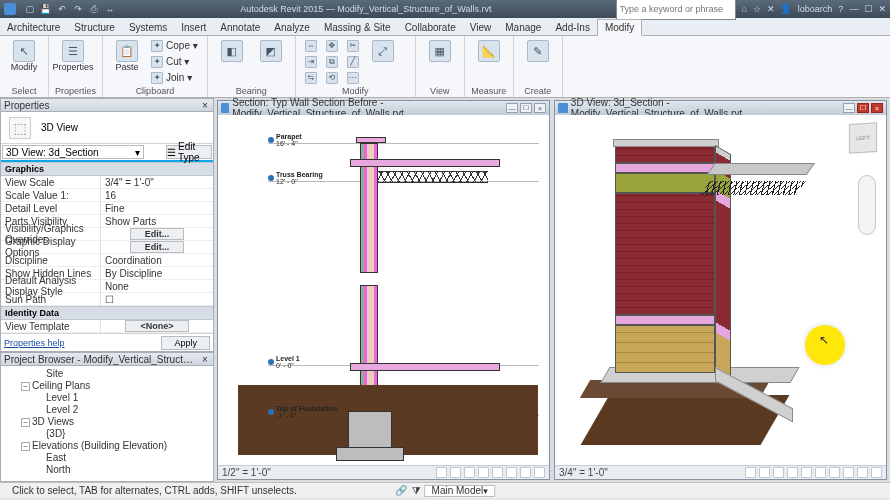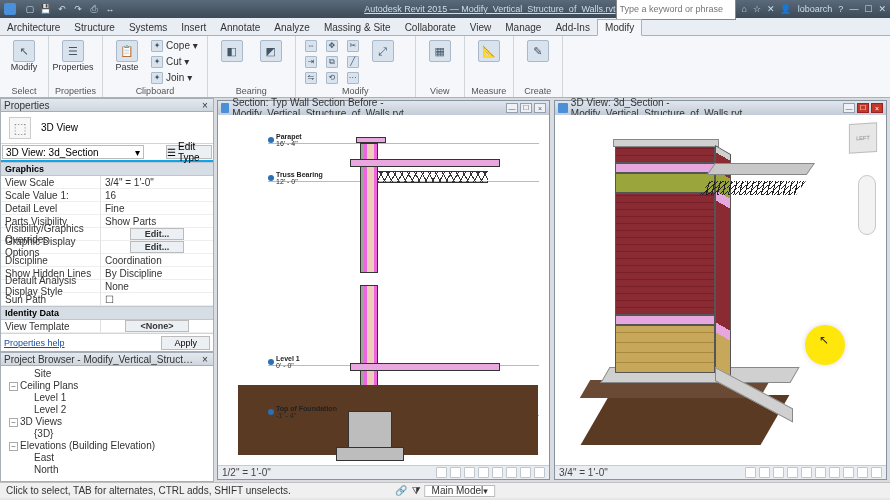--- a/index.html
+++ b/index.html
@@ -1,21 +1,21 @@
 <!DOCTYPE html>
 <html><head>
 <meta charset="utf-8">
 <style>
 * { box-sizing: border-box; margin: 0; padding: 0; font-family: "Segoe UI", Tahoma, sans-serif; font-size: 10px; }
 body { width: 890px; height: 500px; background: #e6e6e6; overflow: hidden; position: relative; }
 .titlebar { height: 18px; background: linear-gradient(#5a6a7a,#3d4a57); color:#fff; display:flex; align-items:center; padding:0 4px; font-size:9px;}
 .titlebar .app-icon { width:12px; height:12px; background:#4a90d9; border-radius:2px; margin-right:4px;}
 .titlebar .qat { display:flex; gap:4px; margin-left:4px;}
 .titlebar .qat span { width:12px; height:12px; display:flex; align-items:center; justify-content:center; color:#cde; font-size:9px;}
-.titlebar .center { flex:1; text-align:right; color:#cde; font-size:9px; white-space:nowrap; overflow:hidden;text-decoration:underline;}
+.titlebar .center { flex:1; text-align:center; color:#cde; font-size:9px; white-space:nowrap; overflow:hidden;}
 .titlebar .search { width:120px; height:14px; background:#fff; border:1px solid #888; font-size:9px; padding:10px 3px; color:#888;}
 .titlebar .right { display:flex; gap:6px; align-items:center; color:#cde; margin-left:6px;}
 .titlebar .right span{font-size:9px;}
 .ribbon-tabs { height:18px; background:#e8eef4; display:flex; border-bottom:1px solid #b0b0b0; align-items:flex-end;}
 .ribbon-tabs .tab { padding:2px 7px; font-size:10px; color:#333; cursor:pointer;}
 .ribbon-tabs .tab.active { background:#f5f7fa; border:1px solid #b0b0b0; border-bottom:1px solid #f5f7fa; margin-bottom:-1px;}
 .ribbon { height:62px; background:#f5f7fa; border-bottom:1px solid #b0b0b0; display:flex;}
 .ribbon-panel { border-right:1px solid #d0d5da; padding:2px 6px 0 6px; display:flex; flex-direction:column; justify-content:space-between;}
 .ribbon-panel .panel-body { display:flex; gap:3px; align-items:flex-start;}
 .ribbon-panel .panel-label { text-align:center; font-size:9px; color:#555; padding:1px 0;}
@@ -40,36 +40,36 @@
 .prop-group { background:#d7dde4; font-size:9px; font-weight:bold; padding:1px 4px; border-top:1px solid #c0c6cd; border-bottom:1px solid #c0c6cd;}
 .prop-row { display:flex; height:13px; font-size:9px;}
 .prop-row .k { width:100px; padding:0 4px; border-right:1px solid #e0e0e0; border-bottom:1px solid #eee; display:flex; align-items:center; color:#333;}
 .prop-row .v { flex:1; padding:0 4px; border-bottom:1px solid #eee; display:flex; align-items:center; color:#333;}
 .prop-row .v.btn { justify-content:center;font-weight:bold;}
 .prop-row .v.btn span{ background:#eceff3; border:1px solid #bbb; padding:0 14px; font-size:9px;}
 .prop-footer { display:flex; height:18px; align-items:center; justify-content:space-between; padding:0 3px; border-top:1px solid #d4d4d4;}
 .prop-footer .help { color:#1a4fa0; text-decoration:underline; font-size:9px;}
 .prop-footer .apply { background:#eceff3; border:1px solid #bbb; padding:1px 12px; font-size:9px;}
 .browser { flex:1; border:1px solid #a6aeb7; border-top:none; background:#fff; overflow:hidden;}
-.tree { padding:2px 2px; font-size:9px; color:#333; line-height:12px;}
+.tree { padding:2px 14px; font-size:9px; color:#333; line-height:12px;}
 .tree .node { display:flex; align-items:center; white-space:nowrap;}
 .tree .tw { width:9px; display:inline-block; text-align:center; color:#555; cursor:pointer; border:1px solid #aaa; height:9px; line-height:7px; font-size:8px; margin-right:2px; background:#fff;}
 .tree .leaf { margin-left:11px;}
 .tree .sel { background:#cde3f8;}
 .view-area { flex:1; display:flex; gap:4px; padding:2px 3px; background:#d9dde2;}
 .view-win { flex:1; border:1px solid #8893a0; background:#fff; display:flex; flex-direction:column;}
 .view-title { height:14px; background:linear-gradient(#dfe6ee,#c3ccd7); display:flex; align-items:center; padding:0 3px; font-size:9px; color:#333; gap:3px;}
 .view-title .ico { width:10px; height:10px; background:#4a90d9; border-radius:1px;}
 .view-title .winbtns { margin-left:auto; display:flex; gap:2px;}
 .view-title .winbtns span{ width:12px; height:10px; border:1px solid #96a0ab; background:#eef2f7; font-size:7px; display:flex; align-items:center; justify-content:center; color:#555;}
 .view-canvas { flex:1; position:relative; background:#fff; overflow:hidden;}
 .view-foot { height:14px; background:#e9edf2; border-top:1px solid #c3ccd7; display:flex; align-items:center; padding:0 4px; font-size:8px; color:#444; gap:6px;}
 .view-foot .icons { margin-left:auto; display:flex; gap:3px;}
 .view-foot .icons span{ width:11px; height:11px; border:1px solid #c0c6cd; background:#fff; border-radius:1px;}
-.statusbar { height:16px; background:#f0f0f0; border-top:1px solid #c0c0c0; display:flex; align-items:center; padding:0 6px; font-size:9px; color:#333; gap:10px;}
+.statusbar { height:16px; background:#f0f0f0; border-top:1px solid #c0c0c0; display:flex; align-items:center; padding:0 12px; font-size:9px; color:#333; gap:10px;}
 .statusbar .center-st { position:absolute; left:50%; transform:translateX(-50%); display:flex; gap:4px; align-items:center;}
 .statusbar .model-sel { border:1px solid #bbb; background:#fff; padding:0 6px; height:12px; display:flex; align-items:center; font-size:9px;}
 
 .sec-dim { position:absolute; font-size:7px; color:#222; display:flex; align-items:center; gap:2px;}
 .sec-dim .dot{width:6px;height:6px;background:#2b6fb5;border-radius:50%;}
 .wall-v { position:absolute; width:18px; background:linear-gradient(90deg,#9a9 0 3px,#e6d 3px 6px,#ecb 6px 13px,#e6d 13px 16px,#9a9 16px 18px); border:1px solid #333;}
 .slab-h { position:absolute; height:8px; background:#e9a7e0; border:1px solid #333;}
 .gray-line { position:absolute; height:1px; background:#bbb;}
 .truss { position:absolute; height:12px; border-top:1px solid #333; border-bottom:1px solid #333;}
 .truss::after{content:"";position:absolute;inset:0;background:repeating-linear-gradient(60deg,#333 0 1px,transparent 1px 6px),repeating-linear-gradient(-60deg,#333 0 1px,transparent 1px 6px);}

